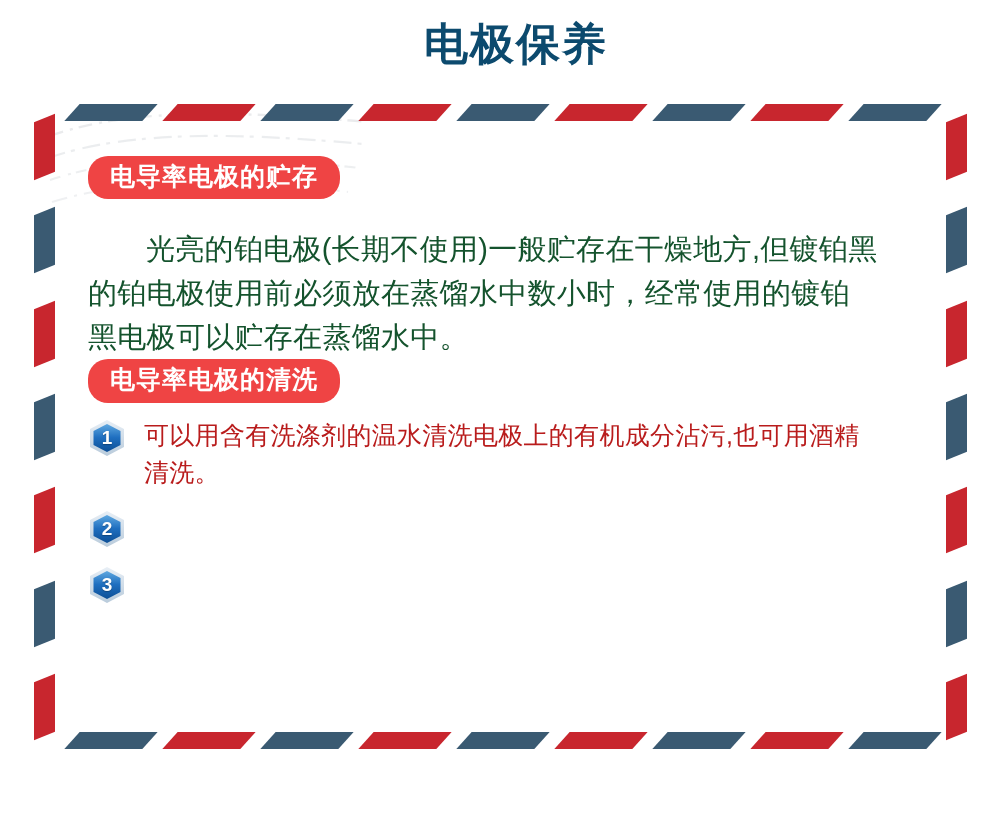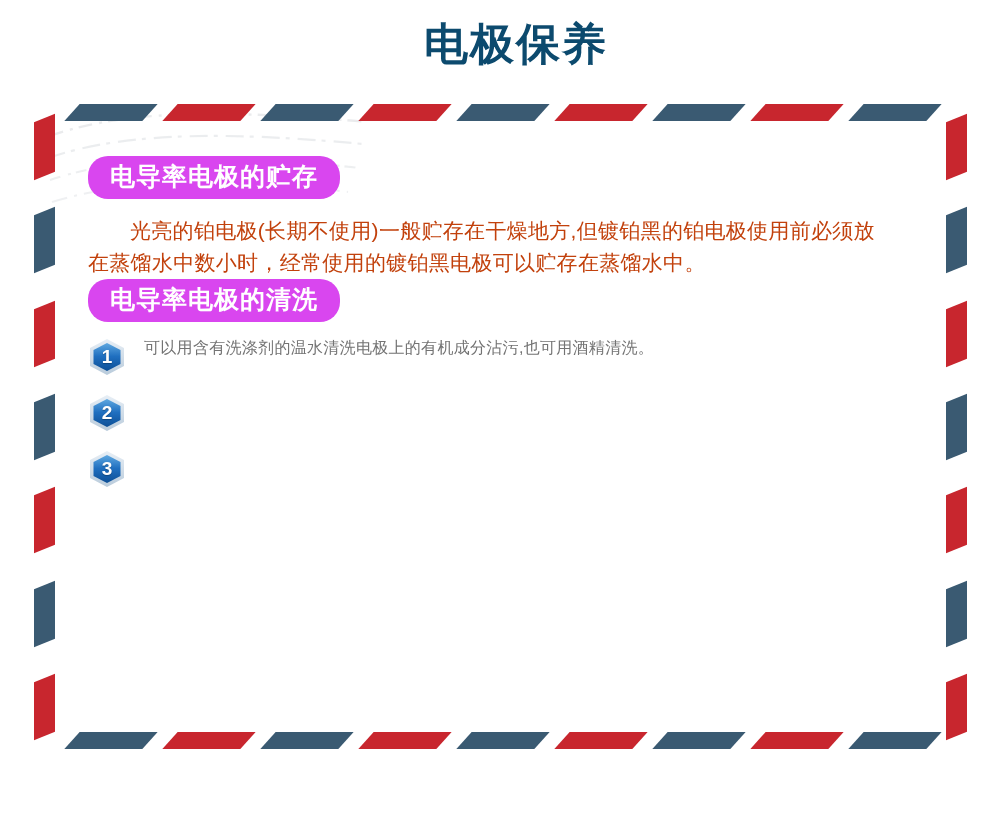--- a/index.html
+++ b/index.html
@@ -95,35 +95,35 @@
     left: 58px;
     top: 60px;
     width: 830px;
   }
 
   .section { position: relative; }
   .section.s2 { }
 
   .badge {
     display: inline-block;
-    background: #d946ef;
+    background: #ef4444;
     color: #ffffff;
     font-size: 25px;
     font-weight: bold;
     letter-spacing: 1px;
     padding: 5px 22px 7px 22px;
     border-radius: 20px;
     line-height: 1.25;
   }
 
   .paragraph {
-    margin-top: 16px;
-    font-size: 21px;
+    margin-top: 28px;
+    font-size: 29px;
     line-height: 1.52;
-    color: #c2410c;
+    color: #14532d;
     text-indent: 2em;
     letter-spacing: 0.3px;
     width: 790px;
   }
 
   .list {
     margin-top: 14px;
   }
   .list-item {
     display: flex;
@@ -150,23 +150,23 @@
     display: flex;
     align-items: center;
     justify-content: center;
     color: #ffffff;
     font-size: 19px;
     font-weight: bold;
     text-shadow: 0 1px 1px rgba(10,50,90,0.55);
   }
 
   .item-text {
-    font-size: 16px;
+    font-size: 25px;
     line-height: 1.5;
-    color: #737373;
+    color: #b91c1c;
     letter-spacing: 0.3px;
     width: 740px;
   }
 </style>
 </head>
 <body>
 
 <div class="page-title">电极保养</div>
 
 <div class="frame">

